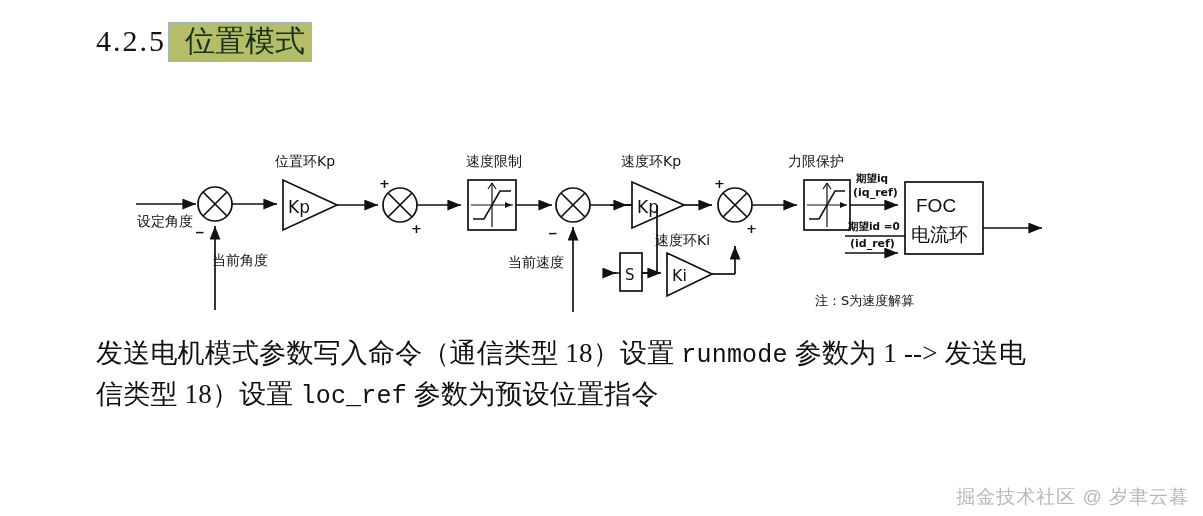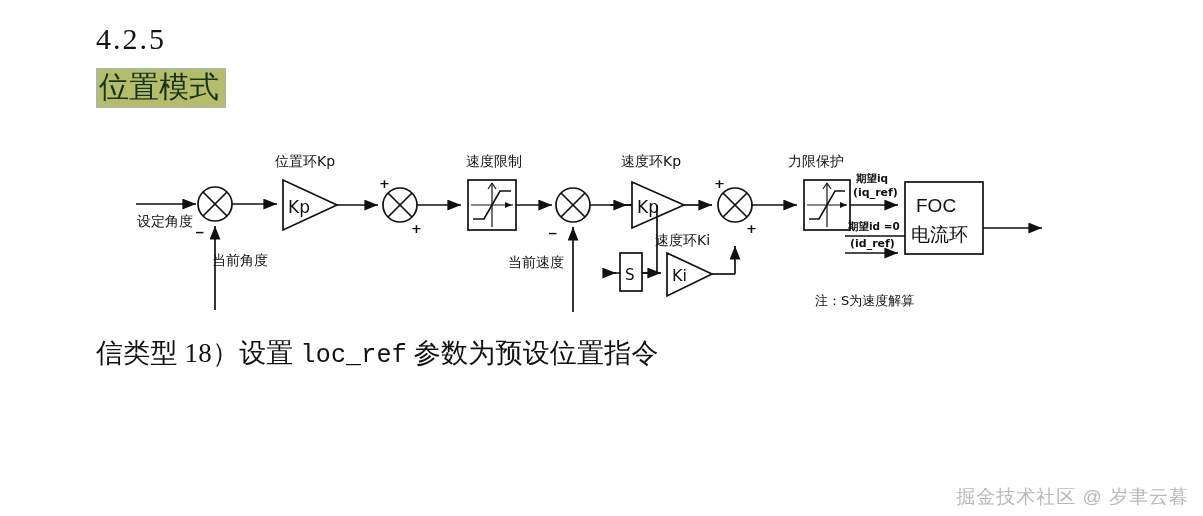--- a/index.html
+++ b/index.html
@@ -16,34 +16,33 @@
     overflow: hidden;
   }
 
   
   #heading {
     position: absolute;
     left: 96px;
     top: 22px;
     display: flex;
     align-items: baseline;
-    gap: 12px;
-    flex-direction: column;
+    gap: 2px;
   }
   #heading-number {
     font-size: 30px;
     letter-spacing: 2px;
     color: #111;
     font-family: "Liberation Serif", serif;
   }
   #heading-title {
     font-size: 30px;
     background: #b5bd68;
     color: #16331a;
-    padding: 2px 6px 4px 2px;
+    padding: 2px 6px 4px 16px;
     border: 1px solid #9fb4cf;
     font-family: "Liberation Serif", "DejaVu Serif", serif;
     line-height: 1.05;
   }
 
   
   #diagram {
     position: absolute;
     left: 0;
     top: 120px;
@@ -230,16 +229,17 @@
     <text x="379" y="68" font-size="13" font-weight="bold">+</text>
     <text x="411" y="113" font-size="13" font-weight="bold">+</text>
     <text x="549" y="111" font-size="15" font-weight="bold">_</text>
     <text x="714" y="68" font-size="13" font-weight="bold">+</text>
     <text x="746" y="113" font-size="13" font-weight="bold">+</text>
   </g>
 </svg>
 </div>
 
 <div id="body-text">
+  <span class="ln"><span>发送电机模式参数写入命令（通信类型 18）设置 </span><span class="mono">runmode</span><span> 参数为 1 --&gt; 发送电</span></span>
   <span class="ln"><span>信类型 18）设置 </span><span class="mono">loc_ref</span><span> 参数为预设位置指令</span></span>
 </div>
 
 <div id="watermark">掘金技术社区 @ 岁聿云暮</div>
 
 </body></html>

